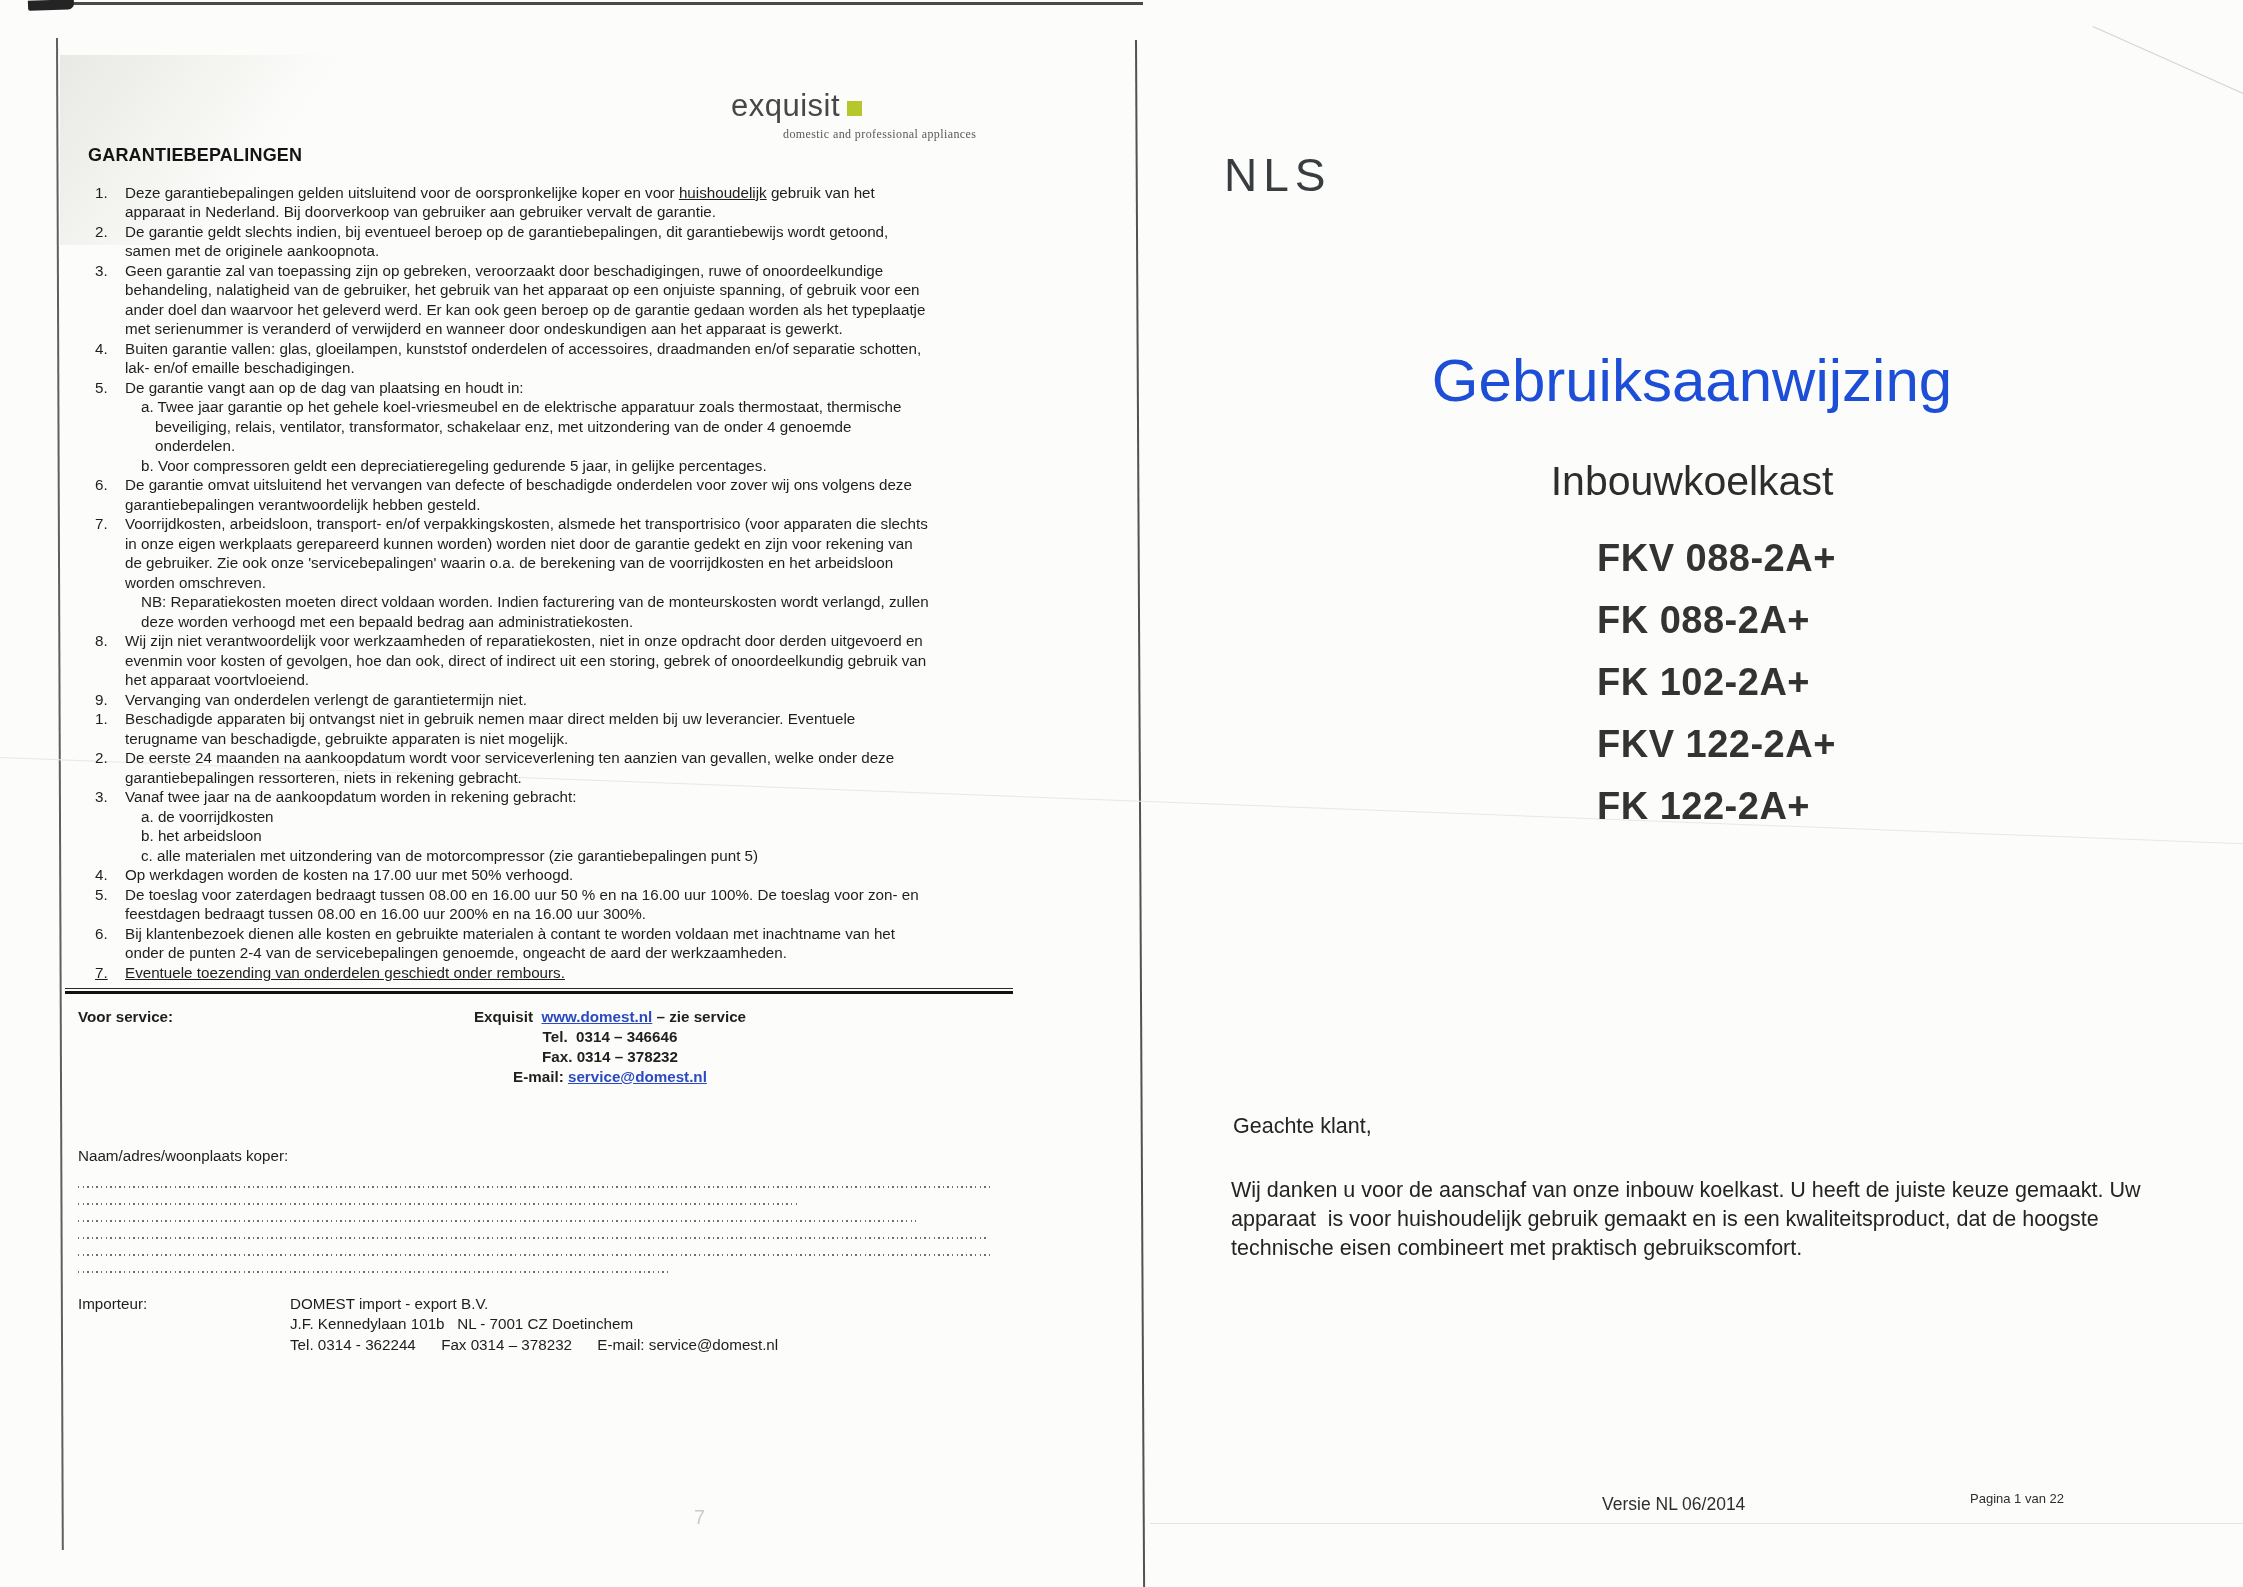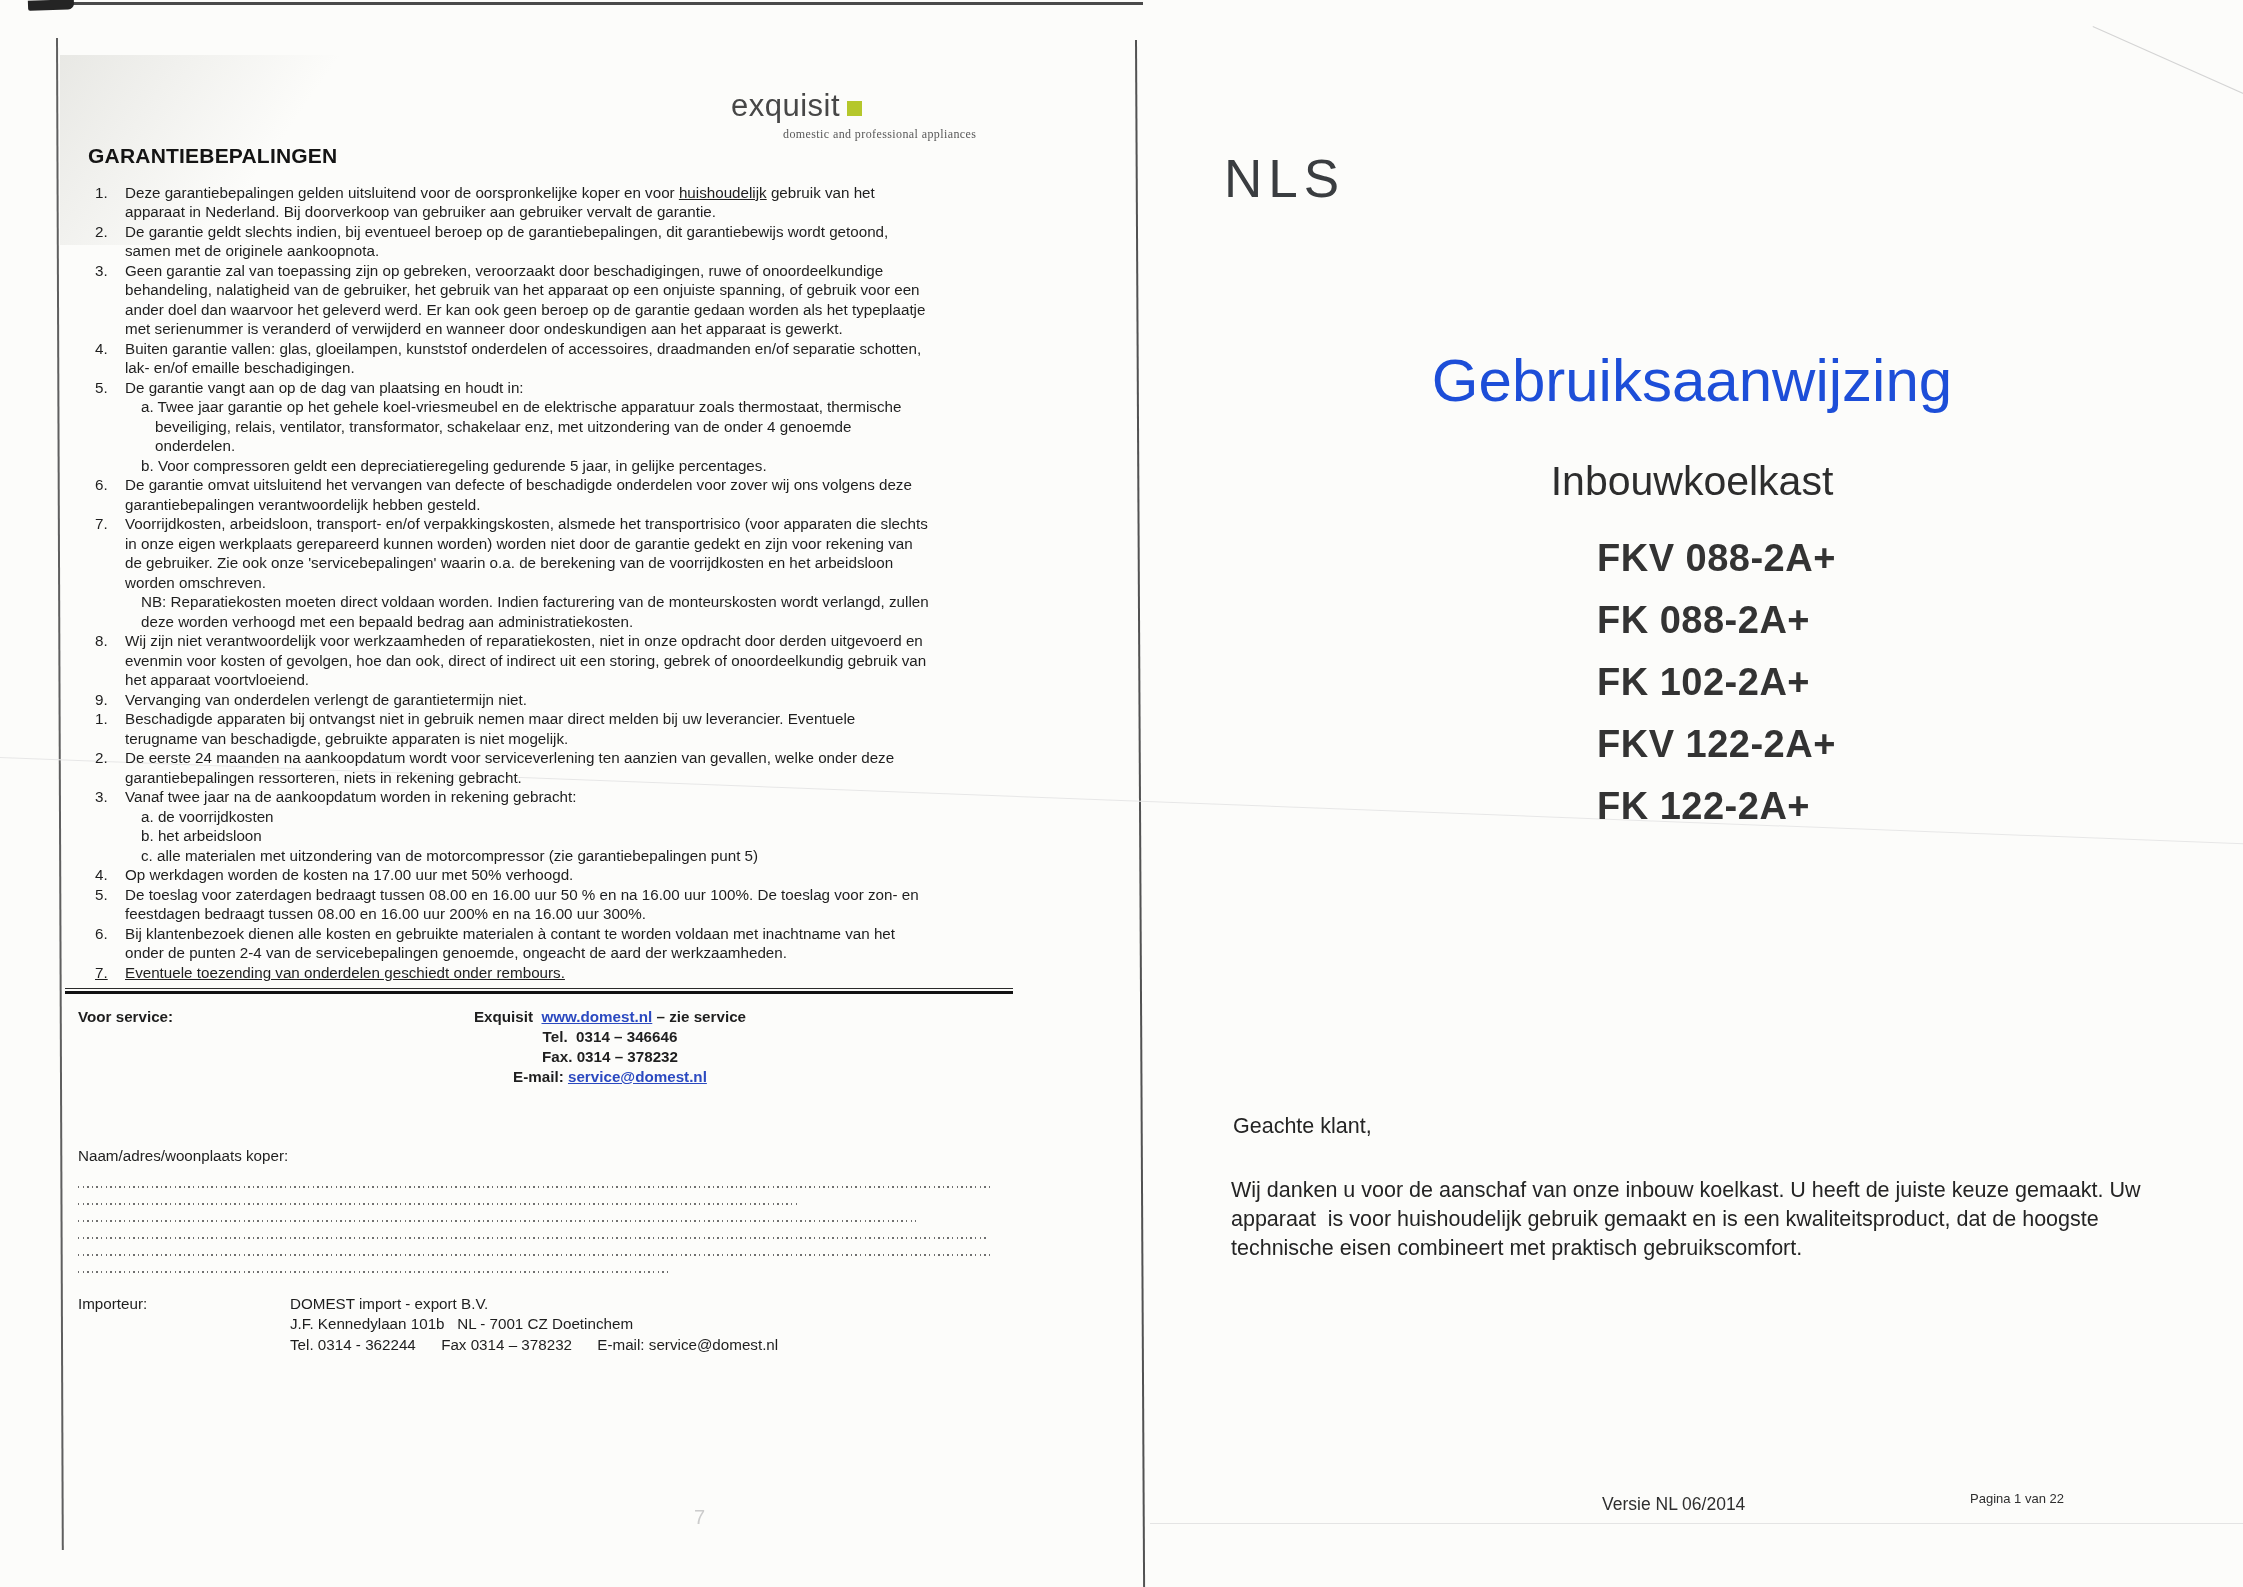--- a/index.html
+++ b/index.html
@@ -29,21 +29,21 @@
   .footer-rule{left:1150px;top:1523px;width:1093px;height:1px;background:#e4e4e4;}
 
   
   .logo{left:731px;top:88px;white-space:nowrap;}
   .logo .word{font-size:31px;color:#474747;letter-spacing:0.5px;}
   .logo .sq{display:inline-block;width:15px;height:15px;background:#b5c72b;margin-left:7px;}
   .logo .tagline{display:block;margin:3px 0 0 52px;font-size:12px;color:#585858;letter-spacing:0.4px;font-family:Liberation Serif, serif;}
 
   
   .left-content{left:78px;top:146px;width:852px;font-size:15.2px;line-height:19.5px;color:#1e1e1e;}
-  .left-content h1{font-size:21px;font-weight:bold;margin:0 0 17px 10px;letter-spacing:0.2px;color:#141414;}
+  .left-content h1{font-size:18px;font-weight:bold;margin:0 0 17px 10px;letter-spacing:0.2px;color:#141414;}
   .left-content h1.second{margin-top:27px;}
   ol.doc-list{list-style:none;margin:0 0 0 17px;padding:0;}
   ol.doc-list li{display:flex;margin:0;}
   ol.doc-list .num{flex:0 0 30px;}
   ol.doc-list .body{flex:1;}
   ol.doc-list .body span.u{text-decoration:underline;}
   ol.doc-list .sub{padding-left:16px;}
   ol.doc-list .sub.hang{padding-left:30px;text-indent:-14px;}
   ol.doc-list li.underlined-row{text-decoration:underline;}
 
@@ -58,21 +58,21 @@
   .koper{margin-top:59px;}
   .koper .lbl{margin-bottom:8px;}
   .dots{height:17px;position:relative;}
   .dots::after{content:'';position:absolute;left:0;bottom:3px;height:2px;width:var(--w);
     background-image:repeating-linear-gradient(90deg,#6f6f6f 0 1.5px,transparent 1.5px 4.6px);}
 
   .importeur{margin-top:18px;line-height:20.5px;}
   .importeur .val div{white-space:pre-wrap;}
 
   
-  .nls{left:1224px;top:148px;font-size:53px;letter-spacing:6px;color:#3a3d40;}
+  .nls{left:1224px;top:148px;font-size:46px;letter-spacing:6px;color:#3a3d40;}
   .title{left:1162px;width:1060px;top:346px;text-align:center;font-size:60px;color:#1d4ed8;}
   .subtitle{left:1162px;width:1060px;top:458px;text-align:center;font-size:41px;color:#2d2d2d;}
   .models{left:1597px;top:527px;}
   .model{font-size:38px;font-weight:bold;line-height:62px;color:#333333;letter-spacing:0.5px;}
   .greeting{left:1233px;top:1114px;font-size:21.5px;color:#242424;}
   .intro{left:1231px;top:1176px;width:912px;font-size:21.5px;line-height:29px;
     white-space:pre-wrap;color:#242424;}
   .footer-version{left:1602px;top:1494px;font-size:17.5px;color:#2e2e2e;}
   .footer-page{left:1970px;top:1491px;font-size:13px;color:#2e2e2e;}
 </style>

